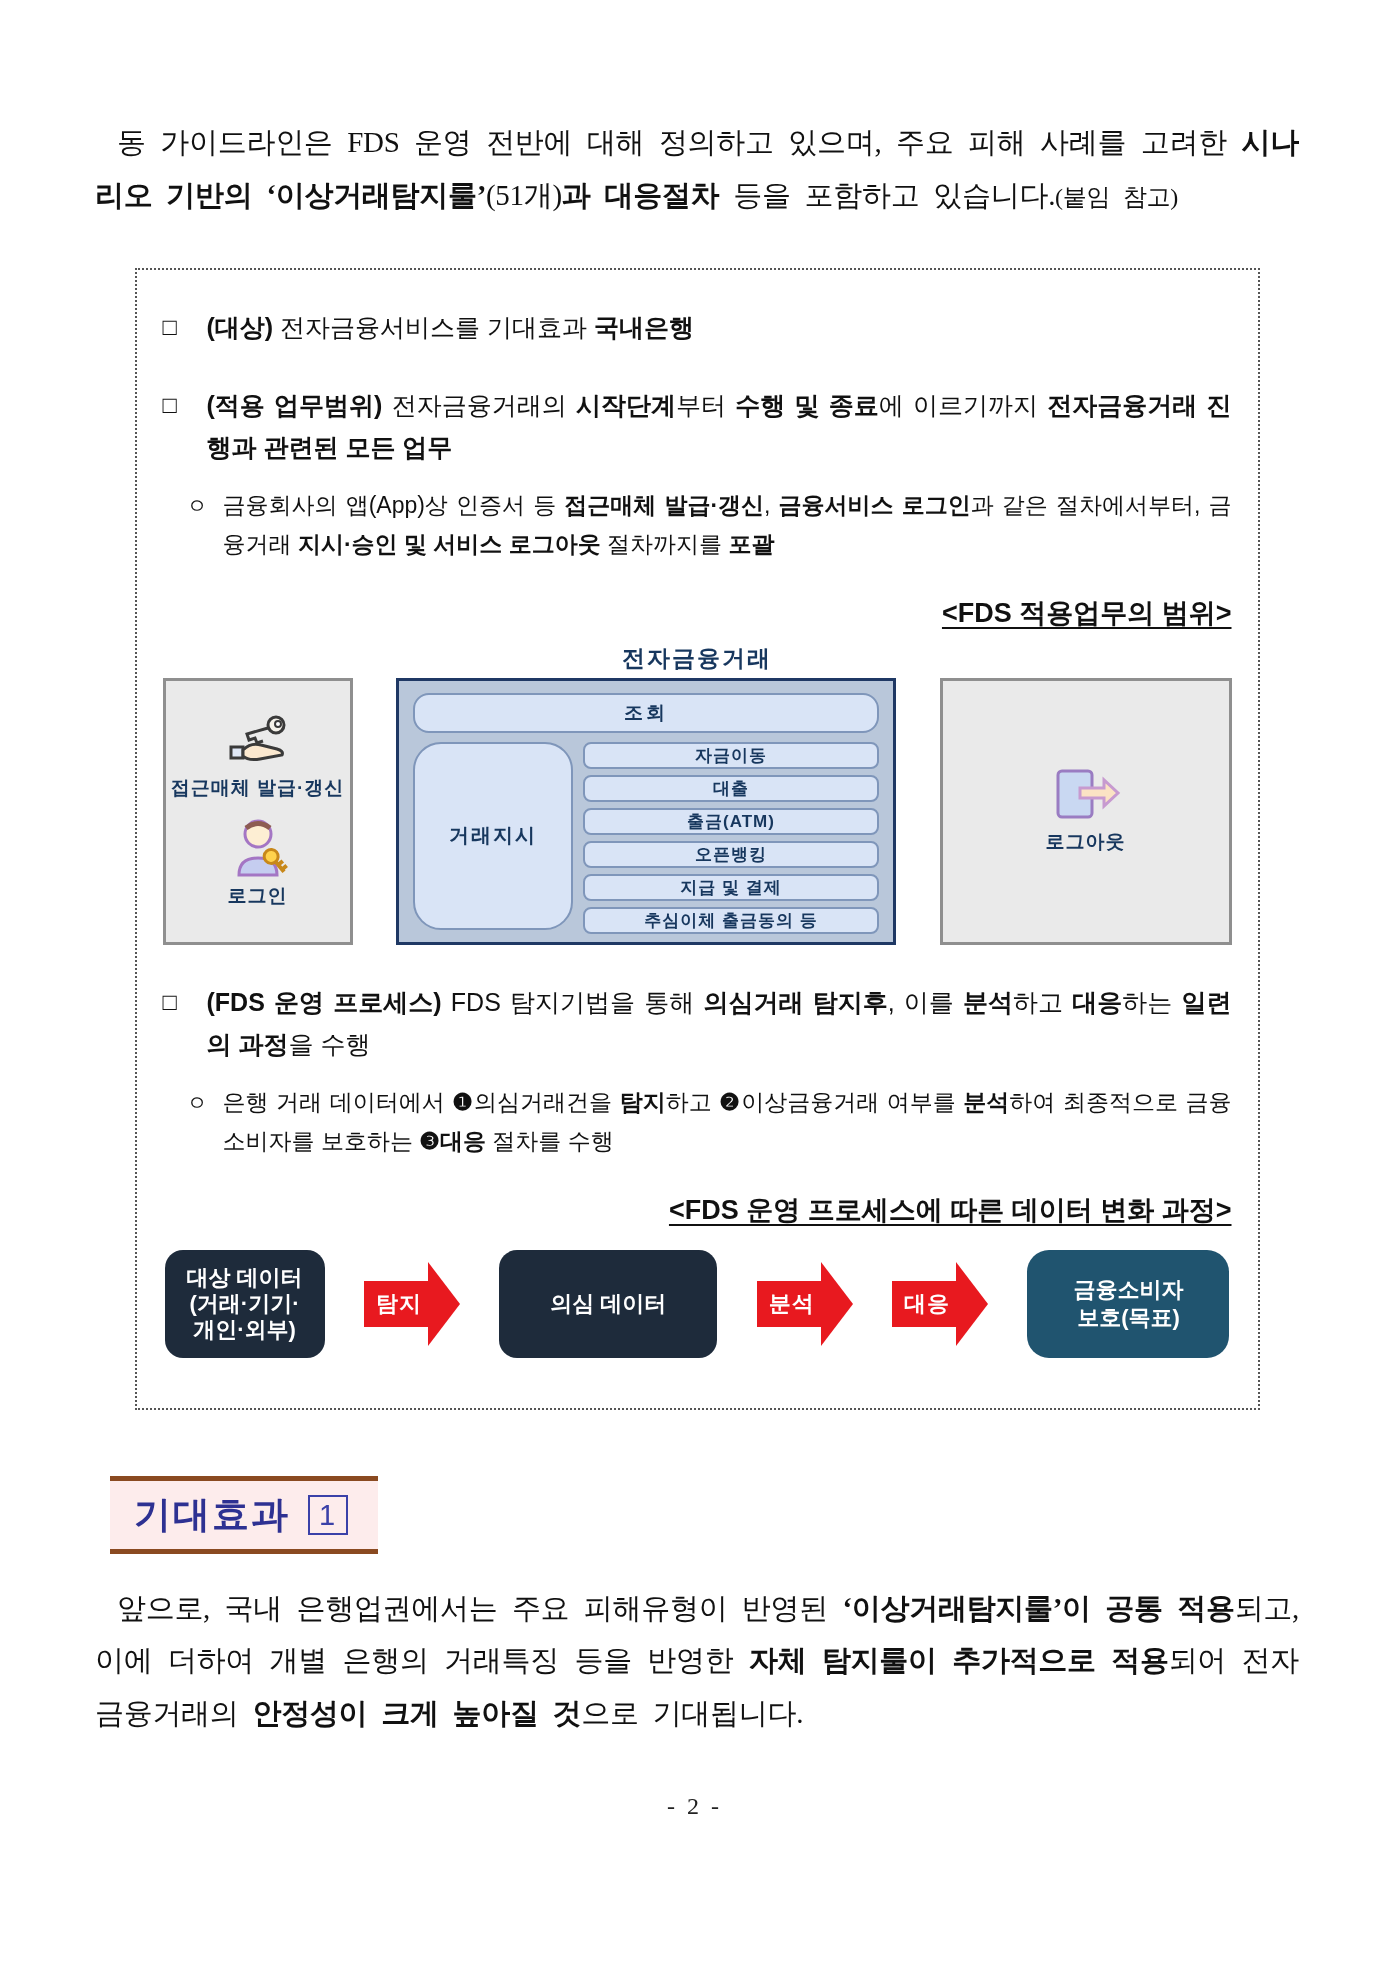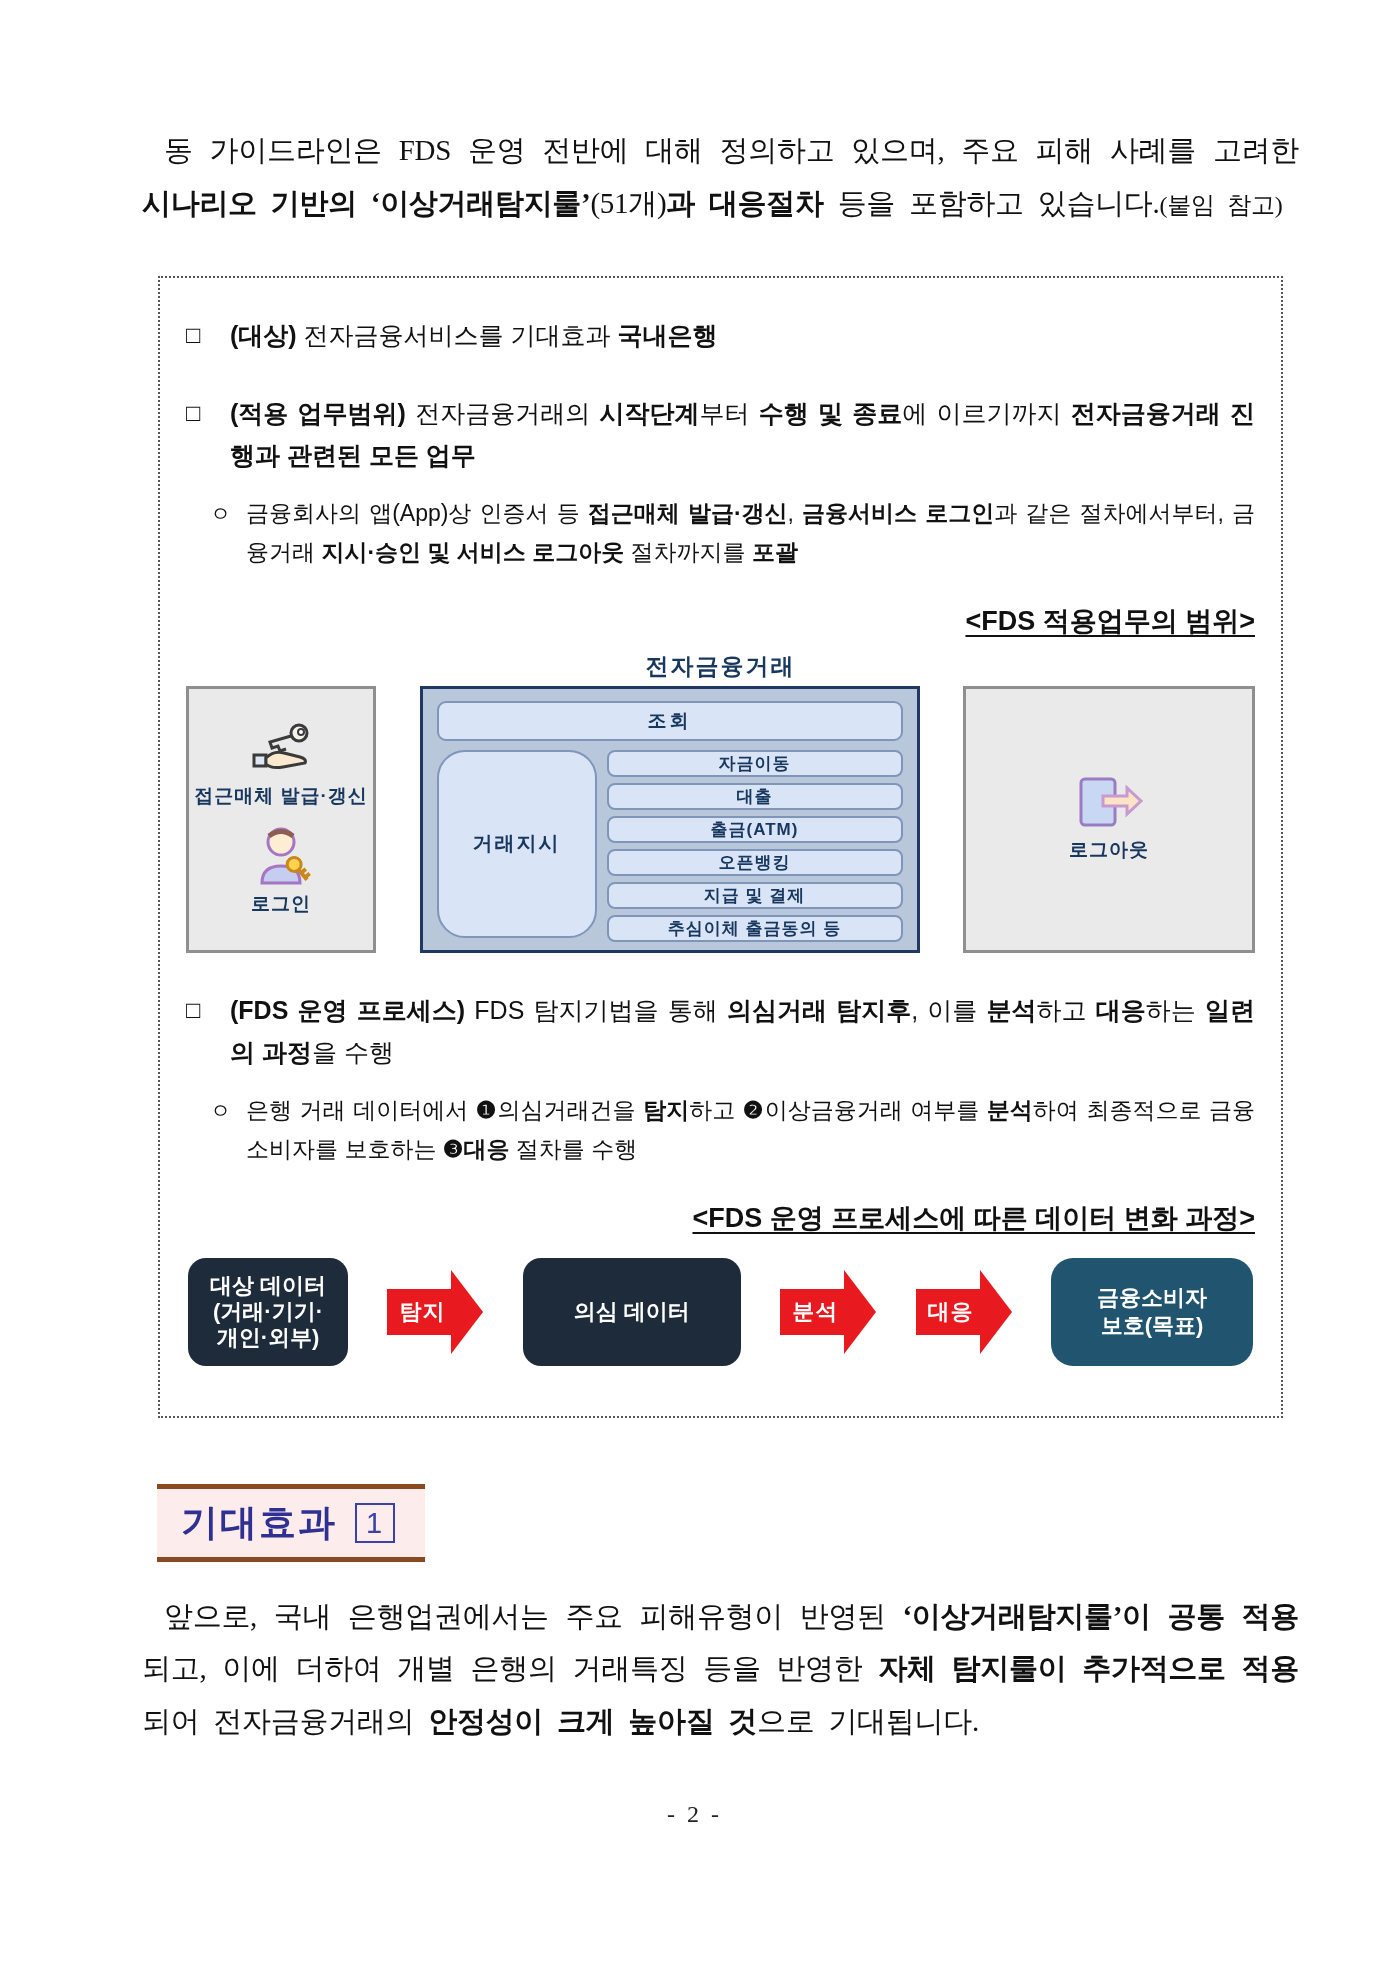--- a/index.html
+++ b/index.html
@@ -1,20 +1,20 @@
 <!DOCTYPE html>
 <html><head>
 <meta charset="utf-8">
 <style>
   * { margin:0; padding:0; box-sizing:border-box; }
   html,body { background:#ffffff; }
   .page {
-    position:relative; width:1389px; height:1890px; margin:16px auto;
+    position:relative; width:1389px; height:1890px; margin:8px auto;
     background:#ffffff; color:#111;
-    font-family:"Liberation Serif", serif; overflow:hidden;padding-left:47px;
+    font-family:"Liberation Serif", serif; overflow:hidden;
   }
   .content { padding:108px 90px 0 95px; }
 
   
   .para {
     font-size:29px; line-height:1.82; text-align:justify;
     text-indent:22px; word-spacing:7px; letter-spacing:-0.3px;
   }
   .seg-b { font-weight:700; }
   .seg-small { font-size:24px; }
@@ -51,21 +51,21 @@
   }
   .side-box.left  { width:190px; height:267px; gap:4px; }
   .side-box.right { width:292px; height:267px; gap:6px; }
   .side-label { color:#17375e; font-weight:700; font-size:19px; letter-spacing:1px; }
 
   .ct-box {
     width:500px; height:267px; background:#b9c7da; border:3px solid #1f3864;
     padding:12px 14px; display:flex; flex-direction:column;
   }
   .ct-top {
-    flex:none; height:40px; border:2px solid #7f96ba; border-radius:9px; background:#d9e4f6;
+    flex:none; height:40px; border:2px solid #7f96ba; border-radius:16px; background:#d9e4f6;
     color:#17375e; font-weight:700; font-size:19px; letter-spacing:3px;
     display:flex; align-items:center; justify-content:center; margin-bottom:9px;
   }
   .ct-row { flex:1; display:flex; gap:10px; min-height:0; }
   .ct-left {
     flex:none; width:160px; border:2px solid #7f96ba; border-radius:28px; background:#d9e4f6;
     color:#17375e; font-weight:700; font-size:20px; letter-spacing:2px;
     display:flex; align-items:center; justify-content:center;
   }
   .ct-items { flex:1; display:flex; flex-direction:column; gap:6px; }

